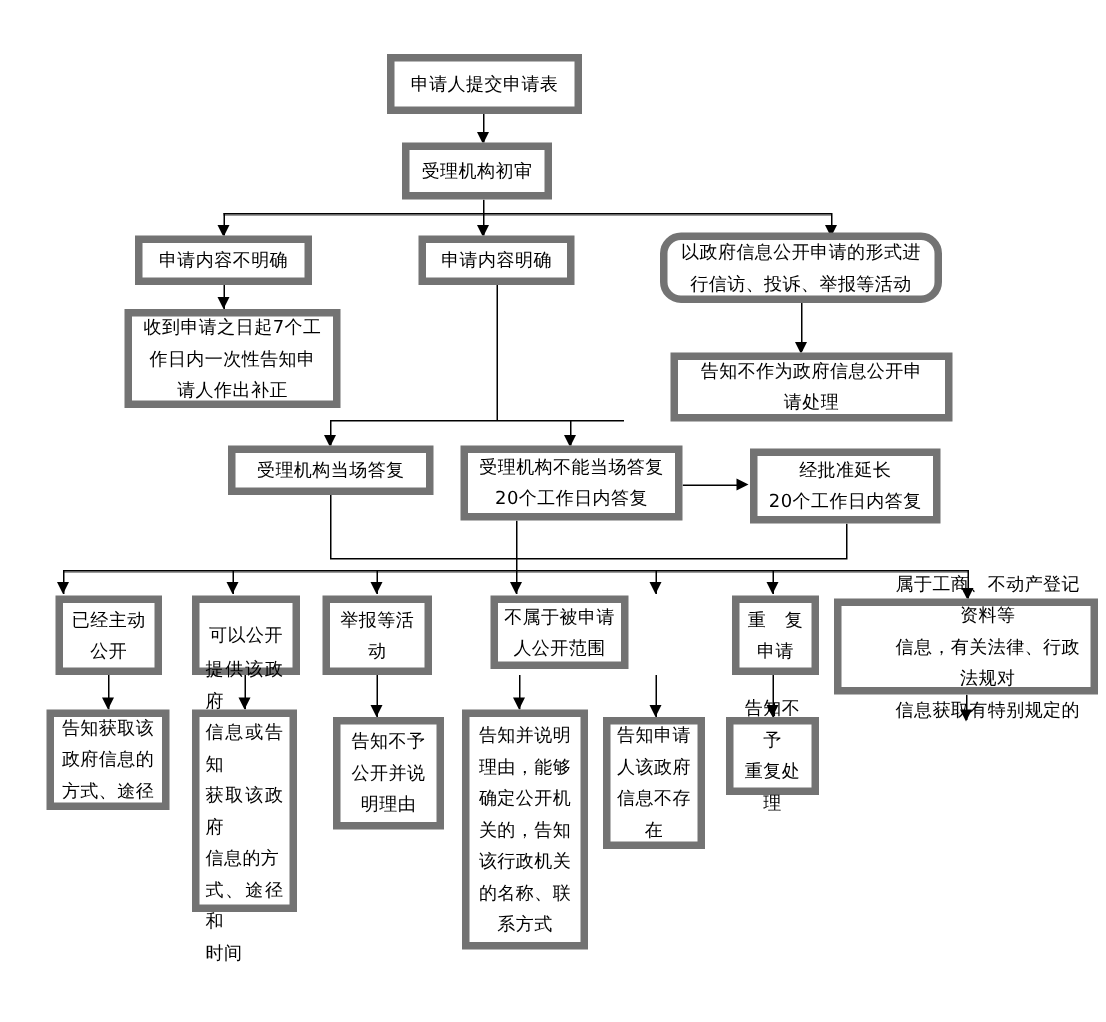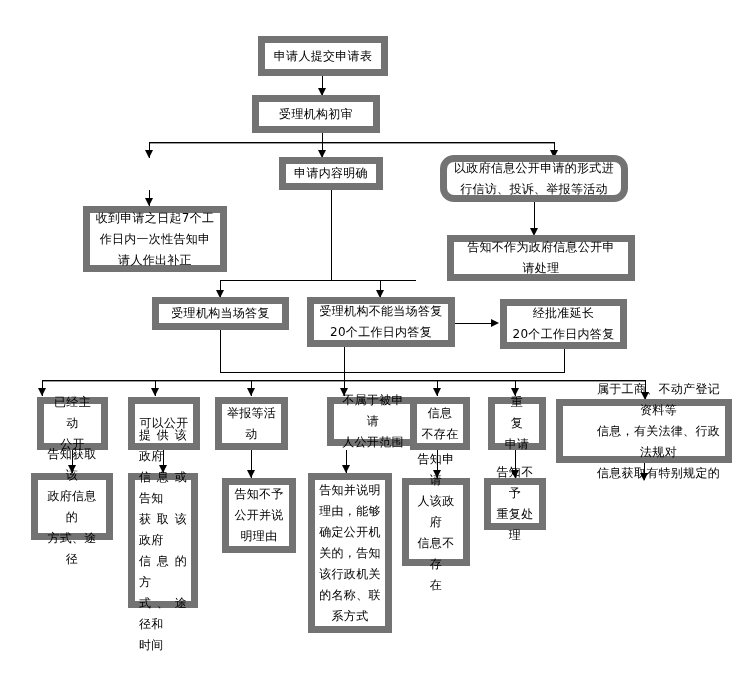--- a/index.html
+++ b/index.html
@@ -12,21 +12,21 @@
   }
   #canvas {
     position: relative;
     width: 737px;
     height: 681px;
     background: #ffffff;
     overflow: hidden;
   }
   .node {
     position: absolute;
-    border: 7px solid #737373;
+    border: 5px solid #737373;
     background: #ffffff;
     box-sizing: border-box;
     display: flex;
     flex-direction: column;
     justify-content: center;
     align-items: center;
     text-align: center;
     color: #000000;
     font-size: 12px;
     line-height: 1.75;
@@ -88,33 +88,36 @@
 
 <div id="canvas">
 
   <div class="node" style="left:258px; top:36px; width:130px; height:40px;">
     <span class="txt">申请人提交申请表</span>
   </div>
 
   <div class="vline" style="left:322px; top:76px; height:20px;"></div>
   <div class="arrow" style="left:318px; top:88px;"></div>
 
-  <div class="node" style="left:252px; top:95px; width:128px; height:38px;justify-content:center;">
+  <div class="node" style="left:268px; top:95px; width:100px; height:38px;justify-content:center;">
     <span class="txt">受理机构初审</span>
   </div>
 
   <div class="vline" style="left:322px; top:133px; height:10px;"></div>
   <div class="bus" style="left:149px; top:142px; width:405px;"></div>
   <div class="vline" style="left:149px; top:142px; height:16px;"></div>
   <div class="arrow" style="left:145px; top:150px;"></div>
   <div class="vline" style="left:322px; top:142px; height:16px;"></div>
   <div class="arrow" style="left:318px; top:150px;"></div>
   <div class="vline" style="left:554px; top:142px; height:16px;"></div>
   <div class="arrow" style="left:550px; top:150px;"></div>
 
+  <div class="node" style="left:90px; top:157px; width:118px; height:33px;">
+    <span class="txt">申请内容不明确</span>
+  </div>
 
   <div class="node" style="left:279px; top:157px; width:104px; height:33px;">
     <span class="txt">申请内容明确</span>
   </div>
 
   <div class="node" style="left:440px; top:155px; width:188px; height:47px;border-radius:14px;">
     <span class="txt">以政府信息公开申请的形式进
 行信访、投诉、举报等活动</span>
   </div>
 
@@ -198,24 +201,20 @@
 
   <div class="node" style="left:215px; top:397px; width:73px; height:53px;">
     <span class="txt">举报等活动</span>
   </div>
 
   <div class="node" style="left:300px; top:397px; width:92px; height:49px;margin-left:27px;">
     <span class="txt">不属于被申请
 人公开范围</span>
   </div>
 
-  <div class="node" style="left:410px; top:397px; width:60px; height:53px;">
-    <span class="txt">信息
-不存在</span>
-  </div>
 
   <div class="node" style="left:488px; top:397px; width:58px; height:53px;">
     <span class="txt">重　复
 申请</span>
   </div>
 
   <div class="node" style="left:556px; top:399px; width:176px; height:64px;padding-left:33px;">
     <span class="txt">属于工商、不动产登记资料等
 信息，有关法律、行政法规对
 信息获取有特别规定的</span>

